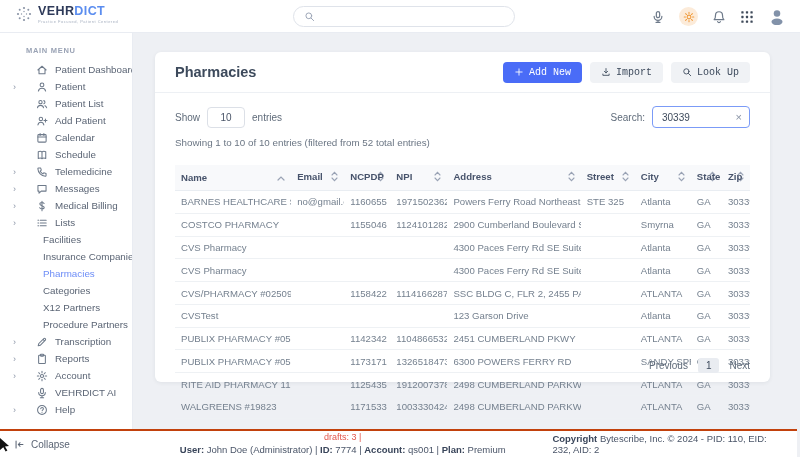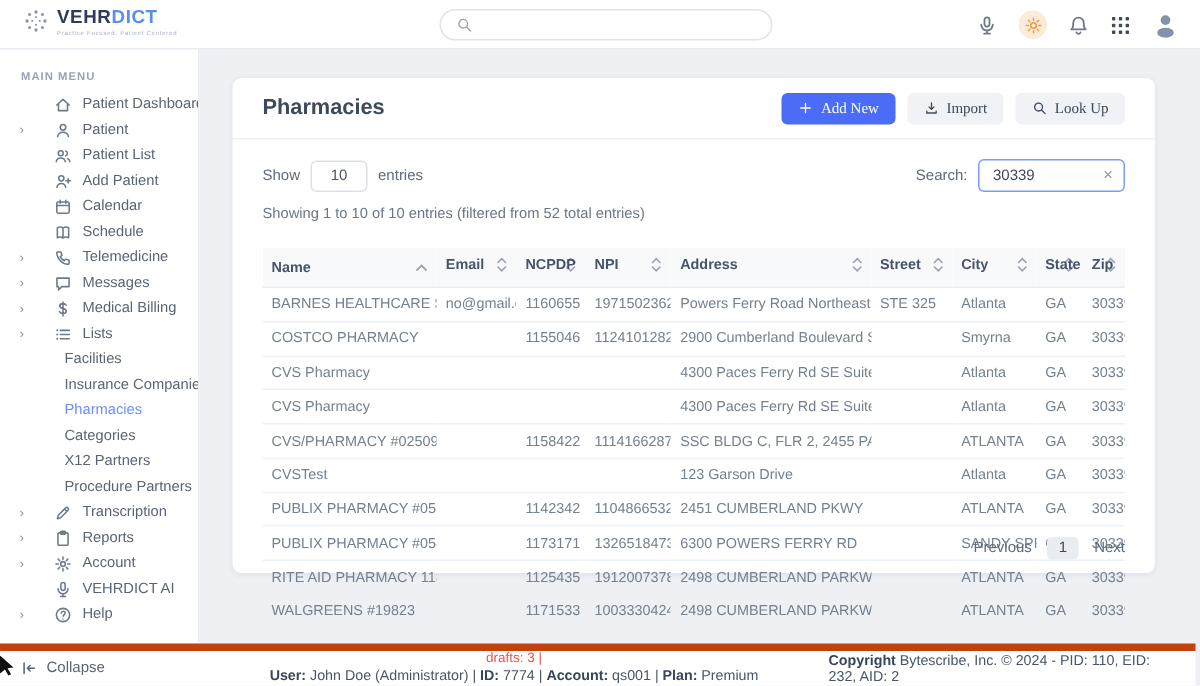--- a/index.html
+++ b/index.html
@@ -19,34 +19,34 @@
   .global-search .gs-icon{color:#9aa3b5;display:flex;}
   .global-search input{border:none;outline:none;flex:1;font-size:9.5px;color:#5a6474;font-family:inherit;background:transparent;}
   .global-search input::placeholder{color:#b8bfcc;}
   .header-icons{position:absolute;right:14px;top:0;height:33px;display:flex;align-items:center;gap:14px;}
   .hicon{border:none;background:none;padding:0;display:flex;align-items:center;justify-content:center;color:#6e7a8a;cursor:pointer;}
   .hicon.accent{background:#fcebd9;color:#f09b3c;border-radius:50%;width:19px;height:19px;}
   .hicon.dark{color:#3f4a5a;}
   .hicon.avatar{color:#8292a9;}
   
   .sidebar{position:absolute;top:33px;left:0;width:133px;bottom:28px;background:#fff;border-right:1px solid #e9ecf2;overflow:hidden;z-index:5;}
-  .sb-section{font-size:7.5px;font-weight:bold;color:#9aa3b5;letter-spacing:.7px;padding:13px 0 6px 14px;}
+  .sb-section{font-size:7.5px;font-weight:bold;color:#9aa3b5;letter-spacing:.7px;padding:13px 0 6px 26px;}
   .sb-item{display:flex;align-items:center;height:17px;padding-left:36px;position:relative;font-size:9.8px;color:#5a6474;cursor:pointer;white-space:nowrap;}
   .sb-item .caret{position:absolute;left:13px;top:50%;transform:translateY(-54%);font-size:9px;color:#8a94a6;}
   .sb-item .sicon{width:12px;height:12px;margin-right:7px;flex:none;display:flex;color:#6e7a8a;}
   .sb-item .sicon svg{width:12px;height:12px;}
   .sb-item.child{padding-left:43px;}
   .sb-item.active{color:#6d8df7;}
   
   .main{position:absolute;left:134px;top:34px;right:0;bottom:28px;background:#eef0f4;}
   .card{position:absolute;left:21px;right:30px;top:18px;height:330px;background:#fff;border-radius:6px;box-shadow:0 1px 4px rgba(30,40,60,.07);}
   .card-header{height:41px;display:flex;align-items:center;justify-content:space-between;padding:0 20px;border-bottom:1px solid #edf0f4;}
   .page-title{font-size:14.5px;font-weight:bold;color:#3d4a5c;}
   .actions{display:flex;gap:8px;}
-  .btn{display:inline-flex;align-items:center;gap:5px;font-size:10px;font-family:Liberation Serif, serif;border:none;border-radius:4px;padding:5px 11px;cursor:pointer;}
+  .btn{display:inline-flex;align-items:center;gap:5px;font-size:10px;font-family:Liberation Mono, monospace;border:none;border-radius:4px;padding:5px 11px;cursor:pointer;}
   .btn svg{width:10px;height:10px;}
   .btn-primary{background:#4a6cf7;color:#fff;}
   .btn-light{background:#f0f2f5;color:#3d4a5c;}
   .controls{display:flex;justify-content:space-between;align-items:center;padding:13px 20px 8px;}
   .grp{display:flex;align-items:center;gap:7px;font-size:10px;color:#5f6b7a;}
   .show-input{width:38px;height:21px;border:1px solid #dce0e7;border-radius:4px;text-align:center;font-size:10px;color:#4a5568;font-family:inherit;outline:none;}
   .search-wrap{width:98px;height:22px;border:1.5px solid #7b9bf7;border-radius:4px;display:flex;align-items:center;padding:0 7px;gap:4px;background:#fff;}
   .search-wrap input{border:none;outline:none;width:100%;font-size:10px;color:#3d4a5c;font-family:inherit;}
   .clear-x{border:none;background:none;color:#8a94a6;font-size:11px;cursor:pointer;padding:0;line-height:1;}
   .summary{font-size:9.8px;color:#6b7684;padding:1px 20px 7px;}
@@ -60,21 +60,21 @@
   th:nth-child(4),td:nth-child(4){width:57px;}
   th:nth-child(5),td:nth-child(5){width:133px;}
   th:nth-child(6),td:nth-child(6){width:54px;}
   th:nth-child(7),td:nth-child(7){width:56px;}
   th:nth-child(8),td:nth-child(8){width:31px;}
   th:nth-child(9),td:nth-child(9){width:28px;}
   .pagination{position:absolute;right:20px;bottom:9px;display:flex;align-items:center;gap:10px;font-size:10px;color:#5f6b7a;}
   .pg-link{cursor:pointer;}
   .page-box{background:#e9ecf1;border-radius:3px;padding:2px 8px;color:#3d4a5c;cursor:pointer;}
   
-  .footer{position:absolute;bottom:0;left:0;right:3px;height:28px;background:#fff;border-top:5px solid #c2410c;display:flex;align-items:center;z-index:6;}
+  .footer{position:absolute;bottom:0;left:0;right:3px;height:28px;background:#fff;border-top:2px solid #c2410c;display:flex;align-items:center;z-index:6;}
   .footer-collapse{width:133px;flex:none;padding-left:14px;display:flex;align-items:center;gap:6px;font-size:10px;color:#5a6474;cursor:pointer;}
   .footer-status{width:480px;text-align:center;line-height:1.3;}
   .drafts{color:#e2574c;font-size:9px;}
   .userline{font-size:9.5px;color:#4a5568;}
   .userline b{color:#39455a;}
   .footer-copy{margin-left:auto;padding-right:14px;font-size:9.5px;color:#4a5568;}
   .footer-copy b{color:#39455a;}
   .mouse-cursor{position:absolute;left:0px;bottom:1px;z-index:9;}
 </style>
 </head>

